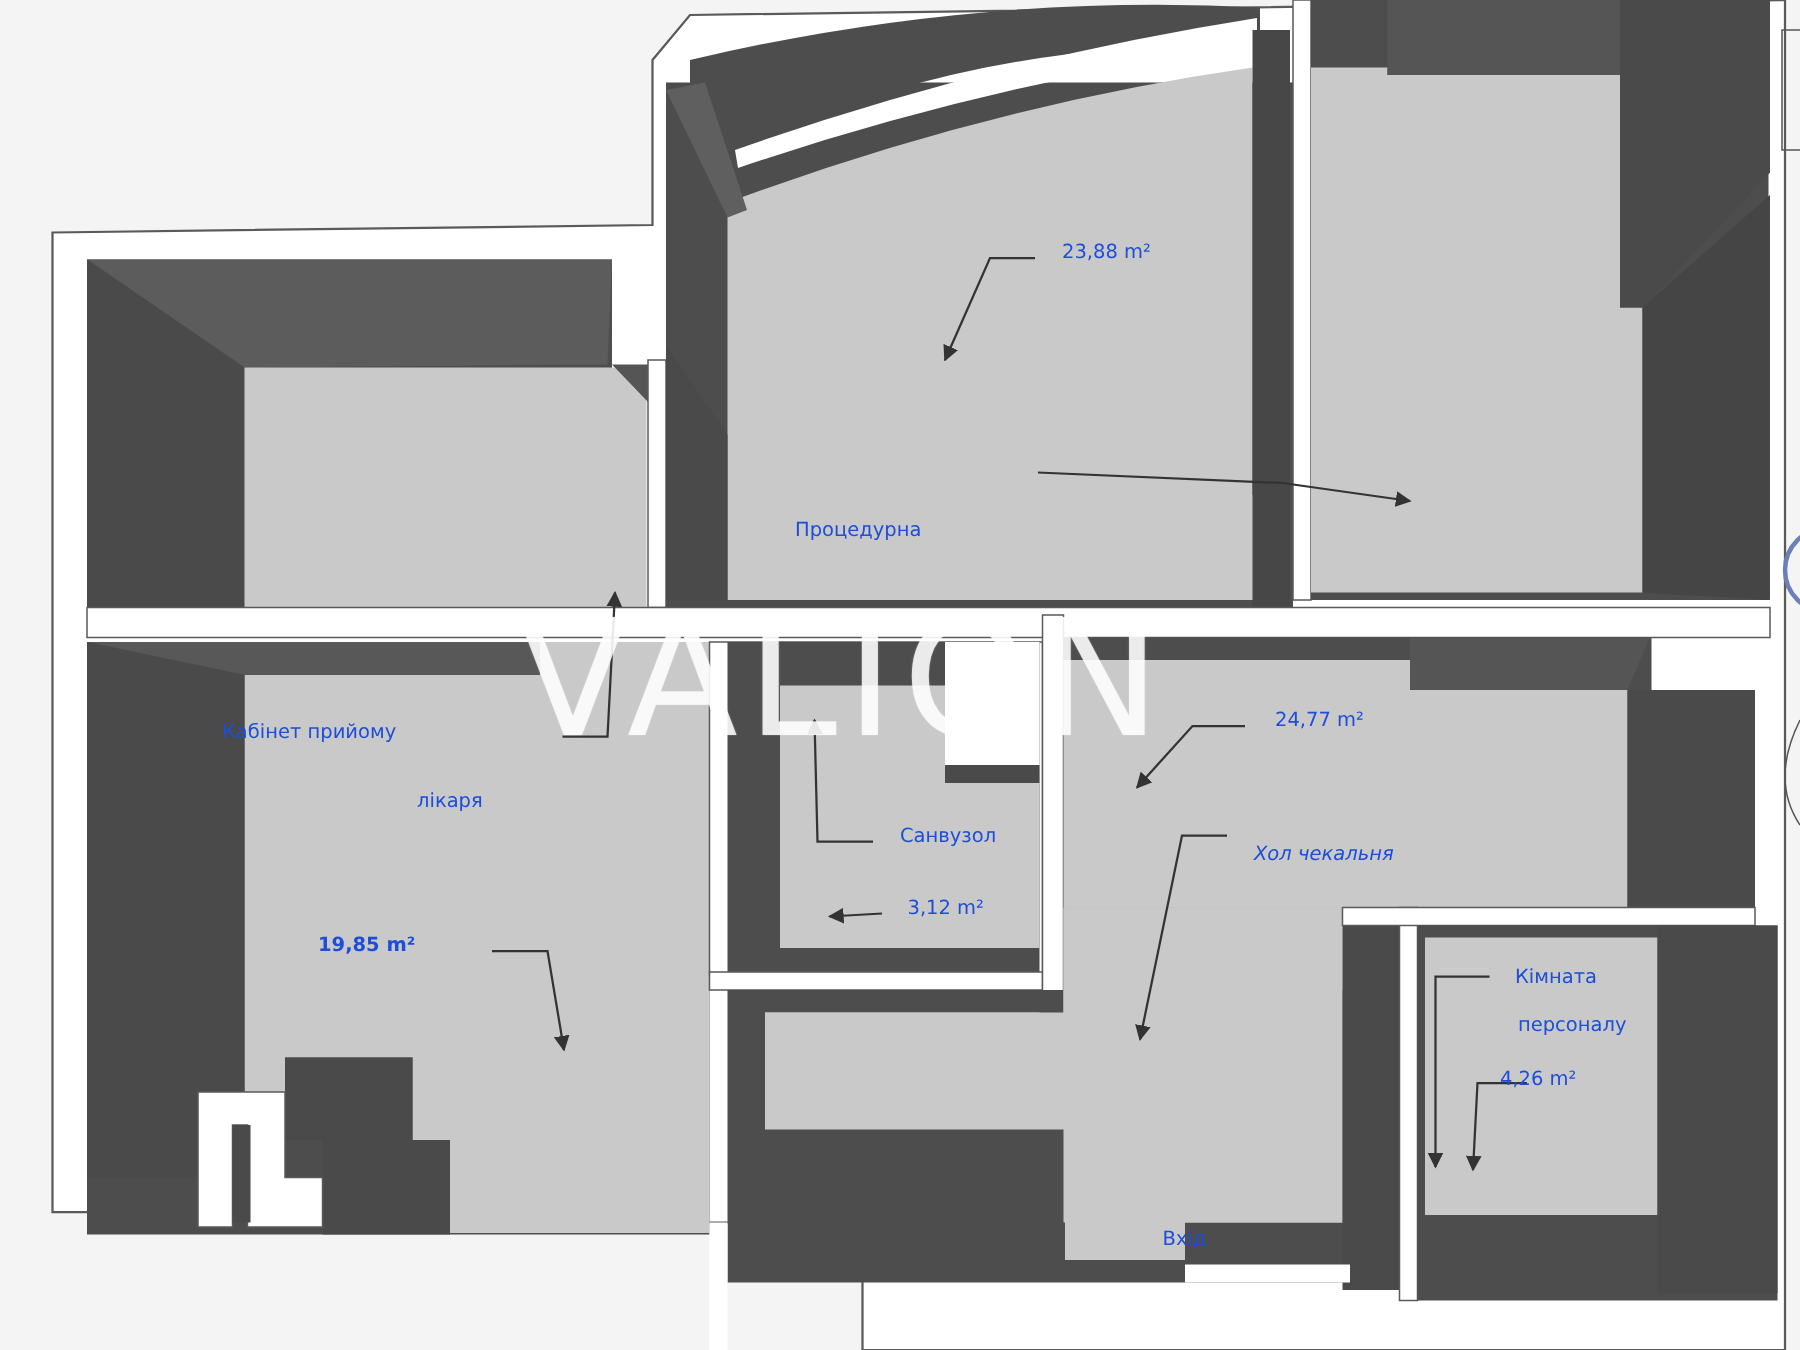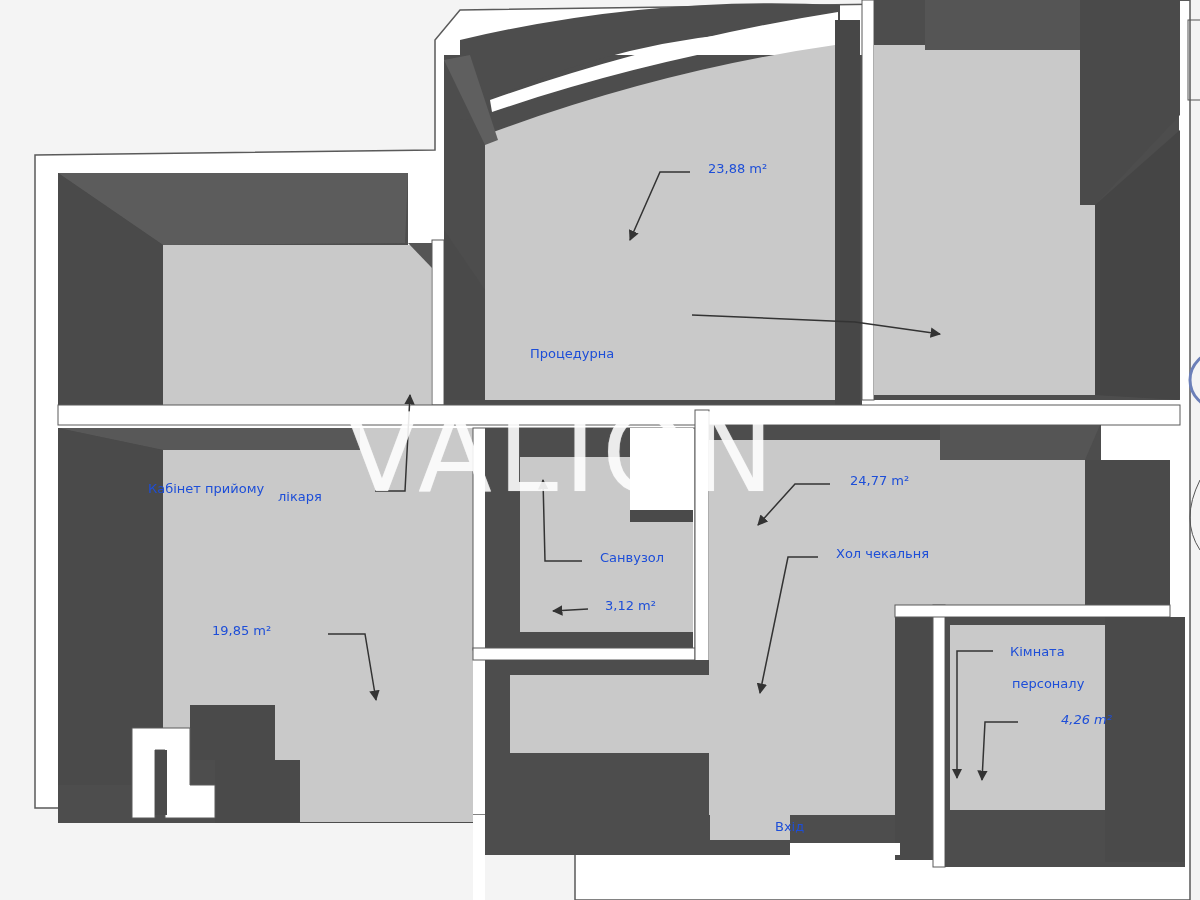--- a/index.html
+++ b/index.html
@@ -140,26 +140,26 @@
     <rect x="1188" y="20" width="14" height="80" fill="none" stroke="#555" stroke-width="1"></rect>
   </g>
 </svg>
 
 <div class="wm">VALION</div>
 
 <div class="lbl" style="left:708px;top:162px;">23,88 m²</div>
 <div class="lbl" style="left:530px;top:311px;margin-top:36px;">Процедурна</div>
 
 <div class="lbl" style="left:148px;top:482px;">Кабінет прийому</div>
-<div class="lbl" style="left:278px;top:490px;text-align:center;">лікаря</div>
-<div class="lbl" style="left:212px;top:624px;">19,85 m²</div>
+<div class="lbl" style="left:278px;top:528px;text-align:center;">лікаря</div>
+<div class="lbl" style="left:212px;top:624px;font-weight:bold;">19,85 m²</div>
 
 <div class="lbl" style="left:600px;top:551px;">Санвузол</div>
 <div class="lbl" style="left:605px;top:599px;">3,12 m²</div>
 
 <div class="lbl" style="left:850px;top:474px;">24,77 m²</div>
-<div class="lbl" style="left:836px;top:547px;">Хол чекальня</div>
+<div class="lbl" style="left:836px;top:563px;font-style:italic;">Хол чекальня</div>
 
 <div class="lbl" style="left:1010px;top:645px;">Кімната</div>
 <div class="lbl" style="left:1012px;top:677px;text-align:right;">персоналу</div>
-<div class="lbl" style="left:1061px;top:713px;font-style:italic;">4,26 m²</div>
+<div class="lbl" style="left:1000px;top:713px;">4,26 m²</div>
 
 <div class="lbl" style="left:775px;top:820px;text-align:center;">Вхід</div>
 
 </body></html>

